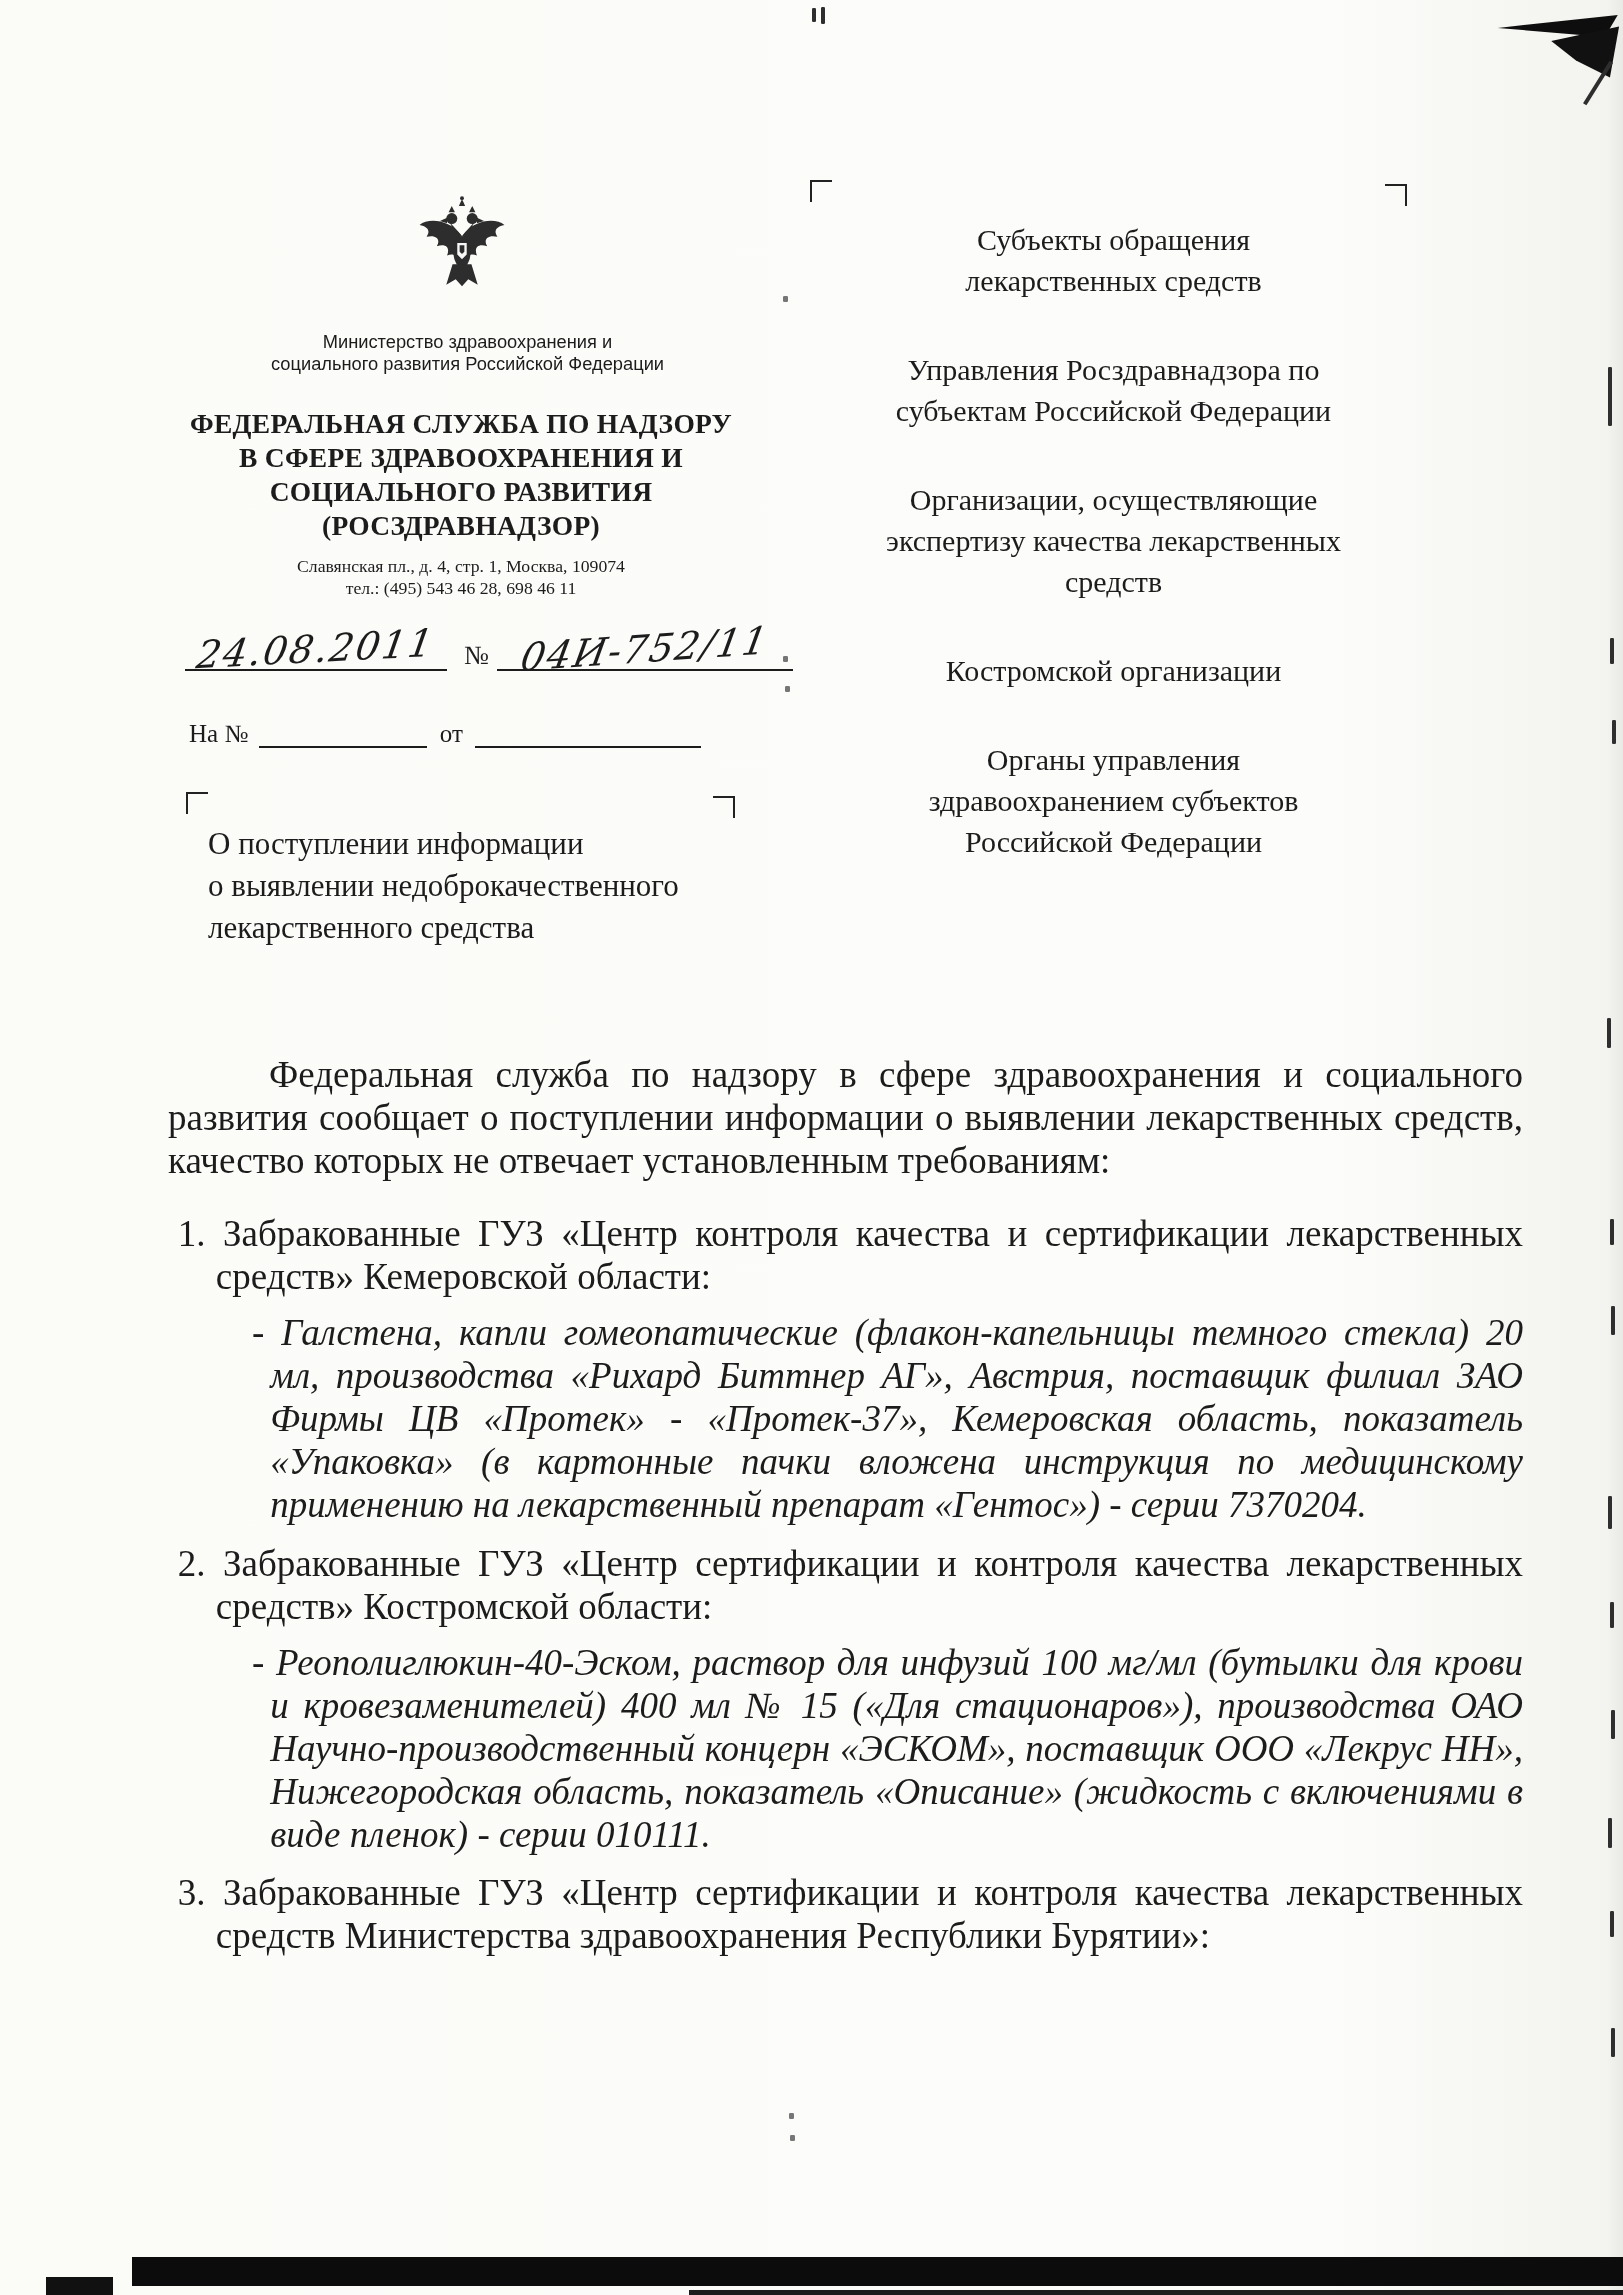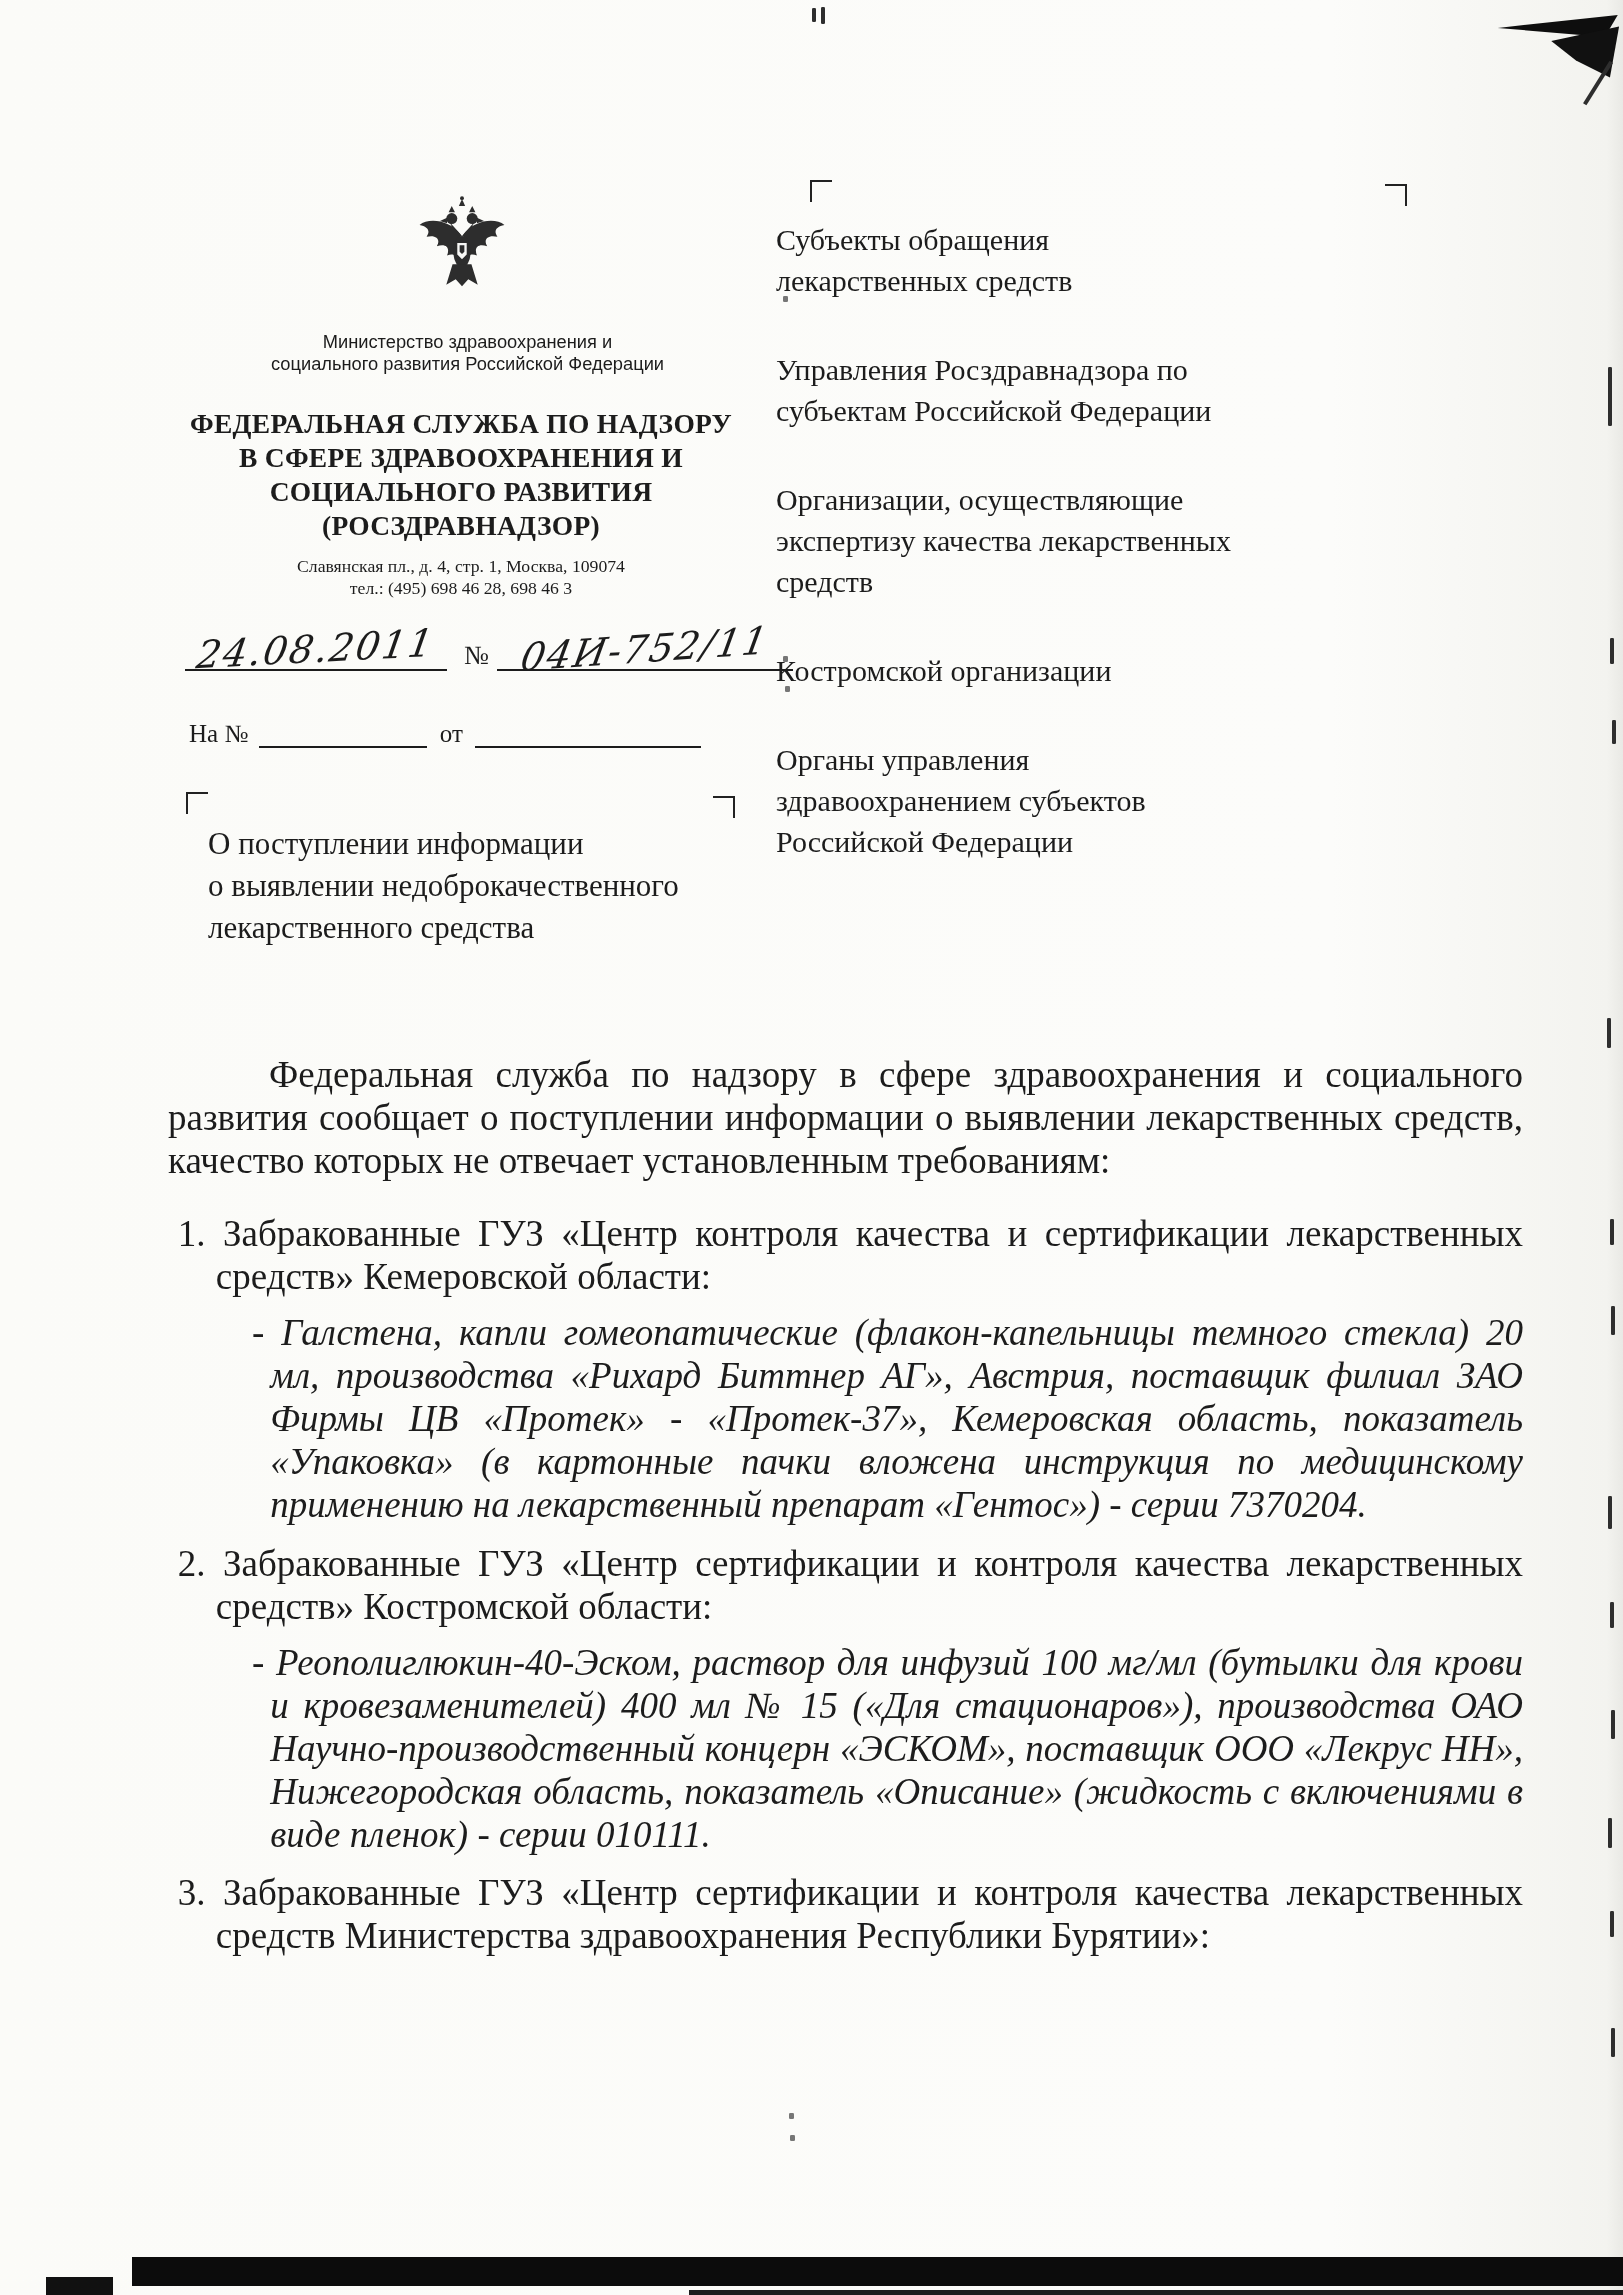--- a/index.html
+++ b/index.html
@@ -63,21 +63,22 @@
   .blank.b1 { width:168px; margin:0 13px 0 10.5px; }
   .blank.b2 { width:226px; margin:0 0 0 11.8px; }
 
   .subject {
     position:absolute; left:208px; top:823px; width:511px;
     font-size:31px; line-height:42px; white-space:pre-line;
   }
 
   
   .addressees {
-    position:absolute; left:776px; top:219px; width:599px;
+    position:absolute; left:814px; top:219px; width:599px;
+    text-align:center;
   }
   .addressee {
     font-size:30px; line-height:41px;
     white-space:pre-line; margin-bottom:48px;
   }
 
   
   .cmark { position:absolute; width:22px; height:22px; }
   .cmark.tl { border-top:2.6px solid #222; border-left:2.6px solid #222; }
   .cmark.tr { border-top:2.6px solid #222; border-right:2.6px solid #222; }
@@ -143,21 +144,21 @@
     </svg>
   </div>
 
   <div class="ministry">Министерство здравоохранения и
 социального развития Российской Федерации</div>
   <div class="service">ФЕДЕРАЛЬНАЯ СЛУЖБА ПО НАДЗОРУ
 В СФЕРЕ ЗДРАВООХРАНЕНИЯ И
 СОЦИАЛЬНОГО РАЗВИТИЯ
 (РОСЗДРАВНАДЗОР)</div>
   <div class="address">Славянская пл., д. 4, стр. 1, Москва, 109074
-тел.: (495) 698 46 28, 698 46 3</div>
+тел.: (495) 543 46 28, 698 46 11</div>
 
   <div class="dateline">
     <span class="writeline date"><span class="hw">24.08.2011</span></span>
     <span class="nsign">№</span>
     <span class="writeline num"><span class="hw hw2">04И-752/11</span></span>
   </div>
 
   <div class="refline">
     <span>На №</span>
     <span class="blank b1"></span>

